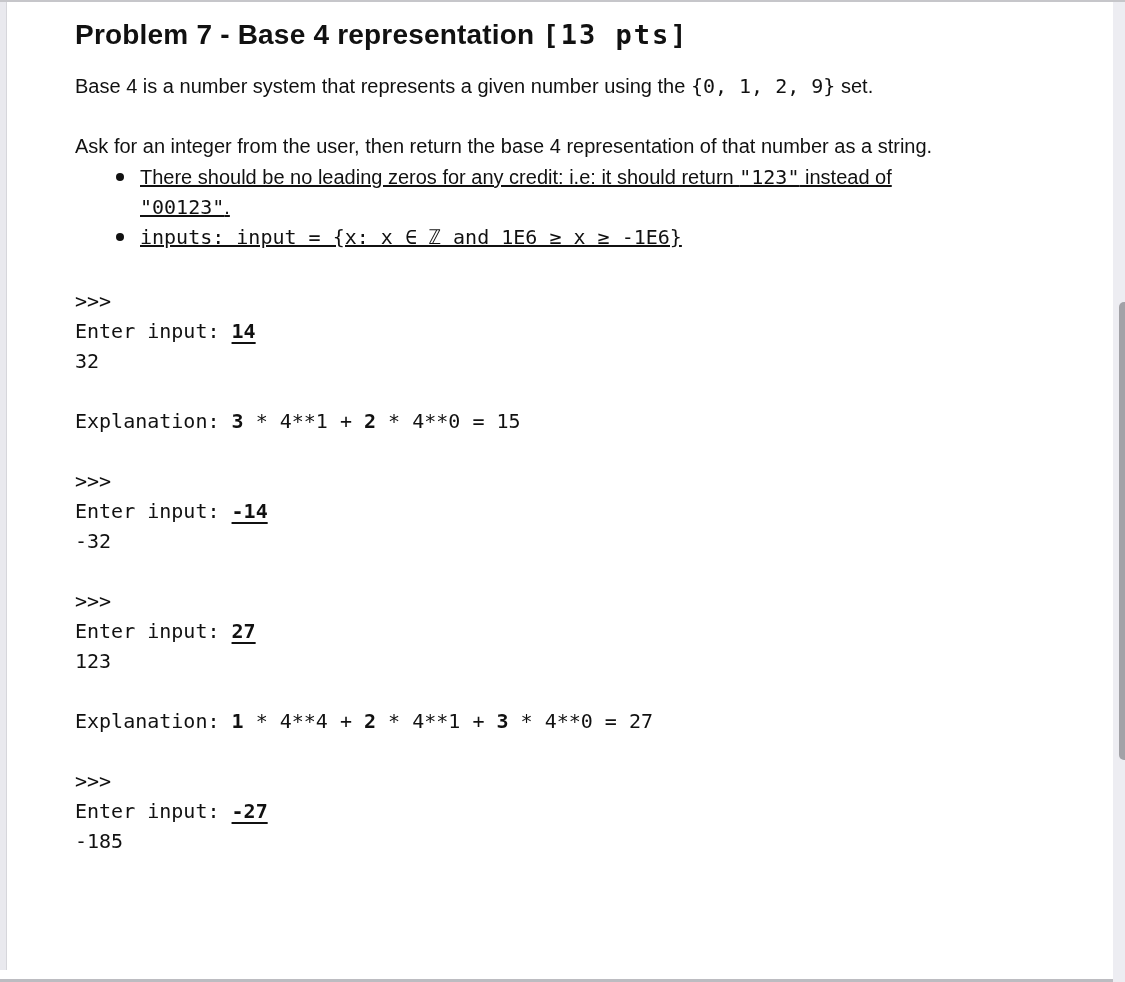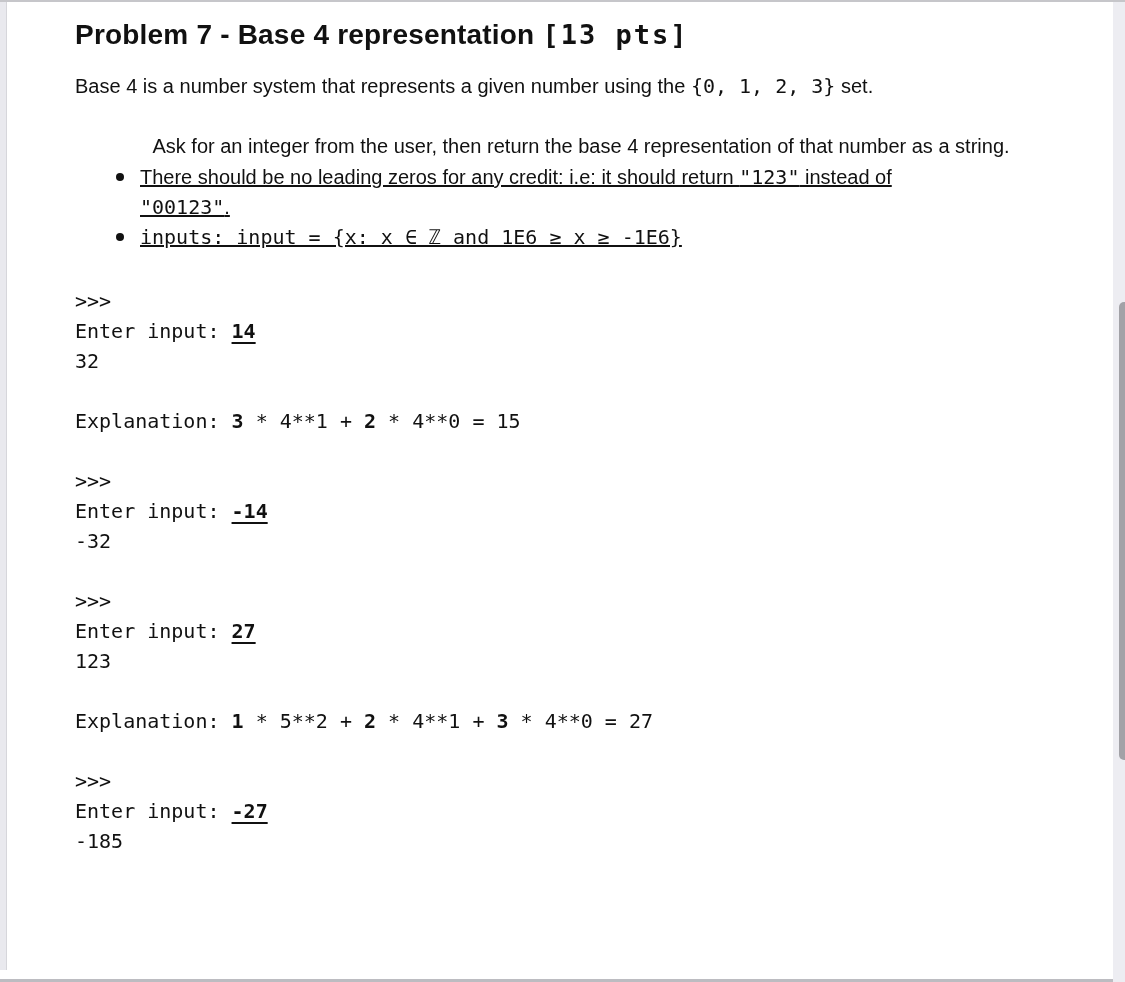--- a/index.html
+++ b/index.html
@@ -16,41 +16,41 @@
   .top-line{position:absolute;top:0;left:0;right:0;height:2px;background:var(--top-line);}
   .left-strip{position:absolute;top:2px;left:0;width:7px;height:968px;background:var(--edge-strip);border-right:1px solid var(--edge-border);}
   .bottom-line{position:absolute;bottom:0;left:0;right:12px;height:3px;background:var(--bottom-line);}
   .scroll-track{position:absolute;top:2px;right:0;width:12px;bottom:0;background:var(--scroll-track);}
   .scroll-thumb{position:absolute;top:300px;right:-4px;width:10px;height:458px;border-radius:5px;background:var(--scroll-thumb);}
   .content{position:absolute;left:75px;top:0;width:1012px;}
   .title{margin:18px 0 0 0;font-size:28px;line-height:34px;font-weight:bold;letter-spacing:.2px;}
   .title .f-mono{letter-spacing:2px;font-size:27px;}
   .para{margin:0;line-height:31px;}
   .intro{margin-top:19px;}
-  .task{margin-top:29px;text-align:center;}
+  .task{margin-top:29px;}
   .f-mono{font-family:"DejaVu Sans Mono",monospace;font-size:20px;margin-top:13px;}
   .bold{font-weight:bold;}
   .und{text-decoration:underline;text-underline-offset:4px;text-decoration-thickness:2px;}
   ul.reqs{list-style:none;margin:0;padding:0;}
   ul.reqs li{position:relative;padding-left:65px;line-height:30px;text-decoration:underline;}
   ul.reqs .dot{position:absolute;left:41px;top:11px;width:8px;height:8px;border-radius:50%;background:var(--text);}
   .examples{margin-top:34px;}
   .block{margin:0 0 30px 0;}
   .code-line{font-family:"DejaVu Sans Mono",monospace;font-size:20px;line-height:30px;white-space:pre;}
 </style>
 </head>
 <body>
 
 <div class="top-line"></div>
 <div class="left-strip"></div>
 
 <main class="content">
   <h1 class="title"><span class="bold">Problem 7 - Base 4 representation </span><span class="f-mono bold">[13 pts]</span></h1>
 
-  <p class="para intro"><span>Base 4 is a number system that represents a given number using the </span><span class="f-mono">{0, 1, 2, 3}</span><span> set.</span></p>
+  <p class="para intro"><span>Base 4 is a number system that represents a given number using the </span><span class="f-mono">{0, 1, 2, 9}</span><span> set.</span></p>
 
   <p class="para task"><span>Ask for an integer from the user, then return the base 4 representation of that number as a string.</span></p>
 
   <ul class="reqs">
     <li>
       <span class="dot"></span>
       <span class="li-text"><span>There should be no leading zeros for any credit: i.e: it should return </span><span class="f-mono">"123"</span><span> instead of</span><br><span class="f-mono">"00123"</span><span>.</span></span>
     </li>
     <li>
       <span class="dot"></span>
@@ -75,21 +75,21 @@
       <div class="code-line"><span>-32</span></div>
     </div>
 
     <div class="block">
       <div class="code-line"><span>&gt;&gt;&gt;</span></div>
       <div class="code-line"><span>Enter input: </span><span class="bold und">27</span></div>
       <div class="code-line"><span>123</span></div>
     </div>
 
     <div class="block">
-      <div class="code-line"><span>Explanation: </span><span class="bold">1</span><span> * 5**2 + </span><span class="bold">2</span><span> * 4**1 + </span><span class="bold">3</span><span> * 4**0 = 27</span></div>
+      <div class="code-line"><span>Explanation: </span><span class="bold">1</span><span> * 4**4 + </span><span class="bold">2</span><span> * 4**1 + </span><span class="bold">3</span><span> * 4**0 = 27</span></div>
     </div>
 
     <div class="block">
       <div class="code-line"><span>&gt;&gt;&gt;</span></div>
       <div class="code-line"><span>Enter input: </span><span class="bold und">-27</span></div>
       <div class="code-line"><span>-185</span></div>
     </div>
   </section>
 </main>
 

